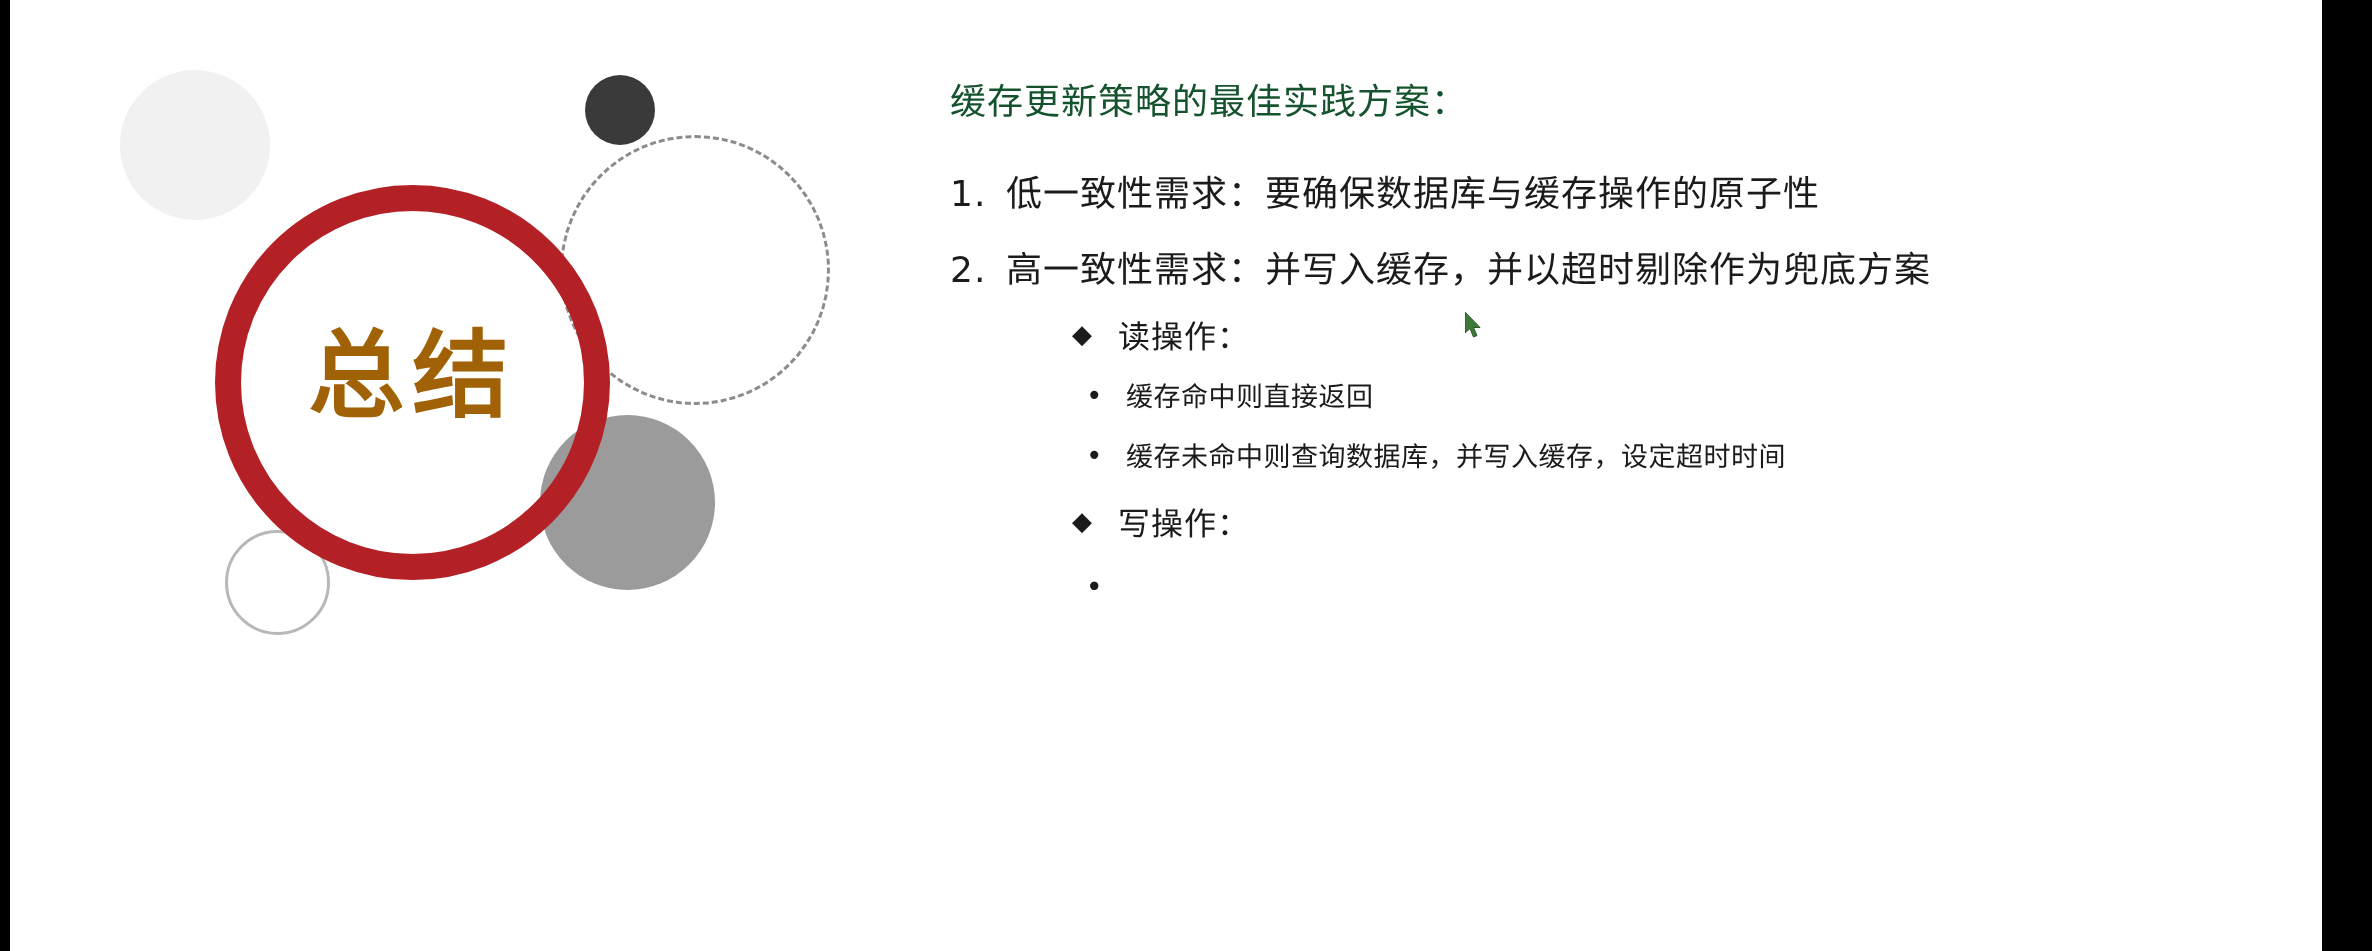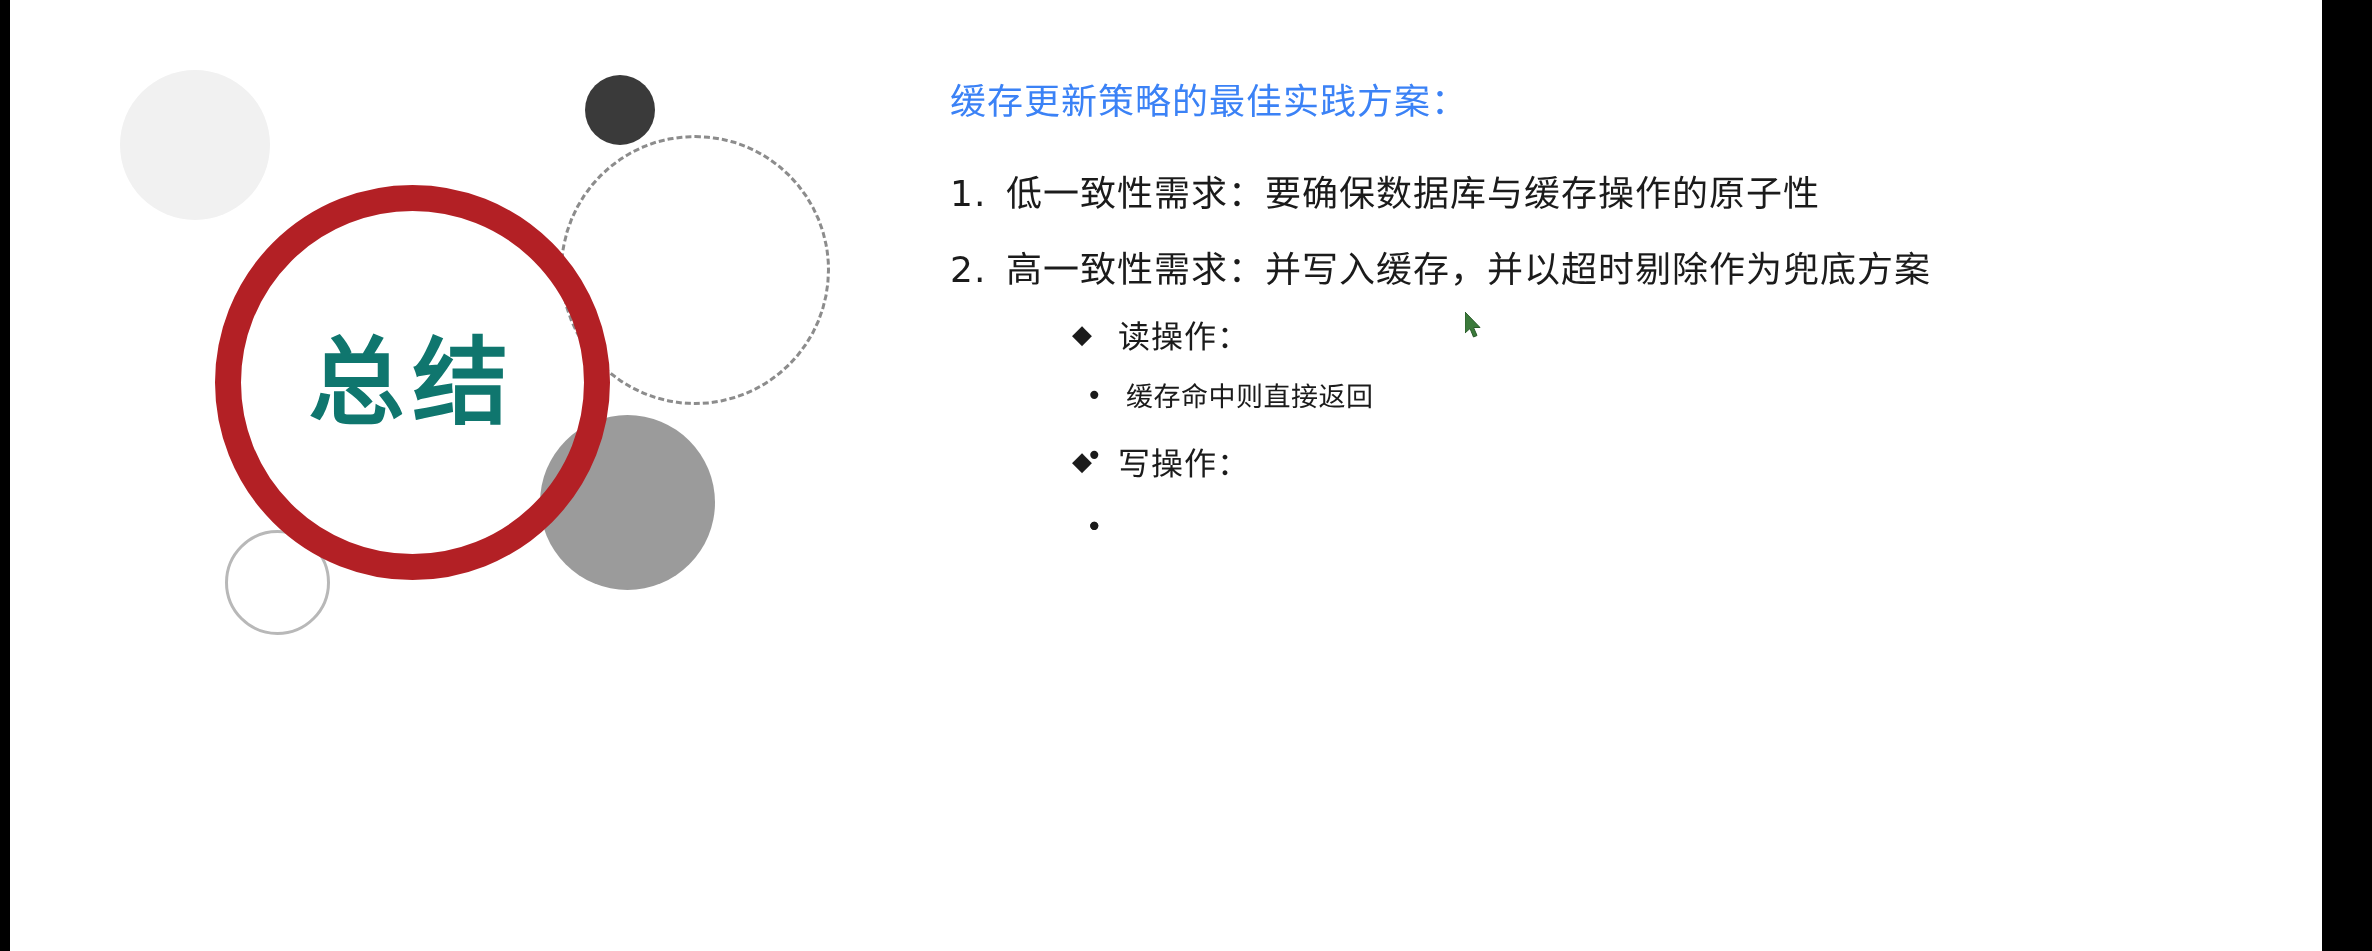--- a/index.html
+++ b/index.html
@@ -92,45 +92,45 @@
     left: 165px;
     top: 165px;
     width: 395px;
     height: 395px;
     border: 26px solid #b32025;
     background: transparent;
   }
   .ring-label {
     position: absolute;
     left: 165px;
-    top: 157px;
+    top: 150px;
     width: 395px;
     height: 395px;
     display: flex;
     align-items: center;
     justify-content: center;
     font-family: "DejaVu Sans", "Liberation Sans", sans-serif;
     font-size: 96px;
     font-weight: 700;
     letter-spacing: 8px;
-    color: #0f766e;
+    color: #a16207;
   }
 
   
   .content {
     position: absolute;
     left: 940px;
     top: 78px;
     width: 1300px;
   }
 
   .lead {
     font-family: "DejaVu Sans", "Liberation Sans", sans-serif;
     font-size: 36px;
-    color: #3b82f6;
+    color: #14532d;
     line-height: 1.35;
     margin: 0 0 42px 0;
     letter-spacing: 1px;
   }
 
   ol.numbered {
     list-style: none;
     margin: 0;
     padding: 0;
   }
@@ -243,20 +243,21 @@
               <span>读操作：</span>
             </li>
           </ul>
           <ul class="dotted">
             <li>
               <span class="dot">•</span>
               <span>缓存命中则直接返回</span>
             </li>
             <li>
               <span class="dot">•</span>
+              <span>缓存未命中则查询数据库，并写入缓存，设定超时时间</span>
             </li>
           </ul>
 
           <ul class="diamond">
             <li>
               <span class="dia">◆</span>
               <span>写操作：</span>
             </li>
           </ul>
           <ul class="dotted">

